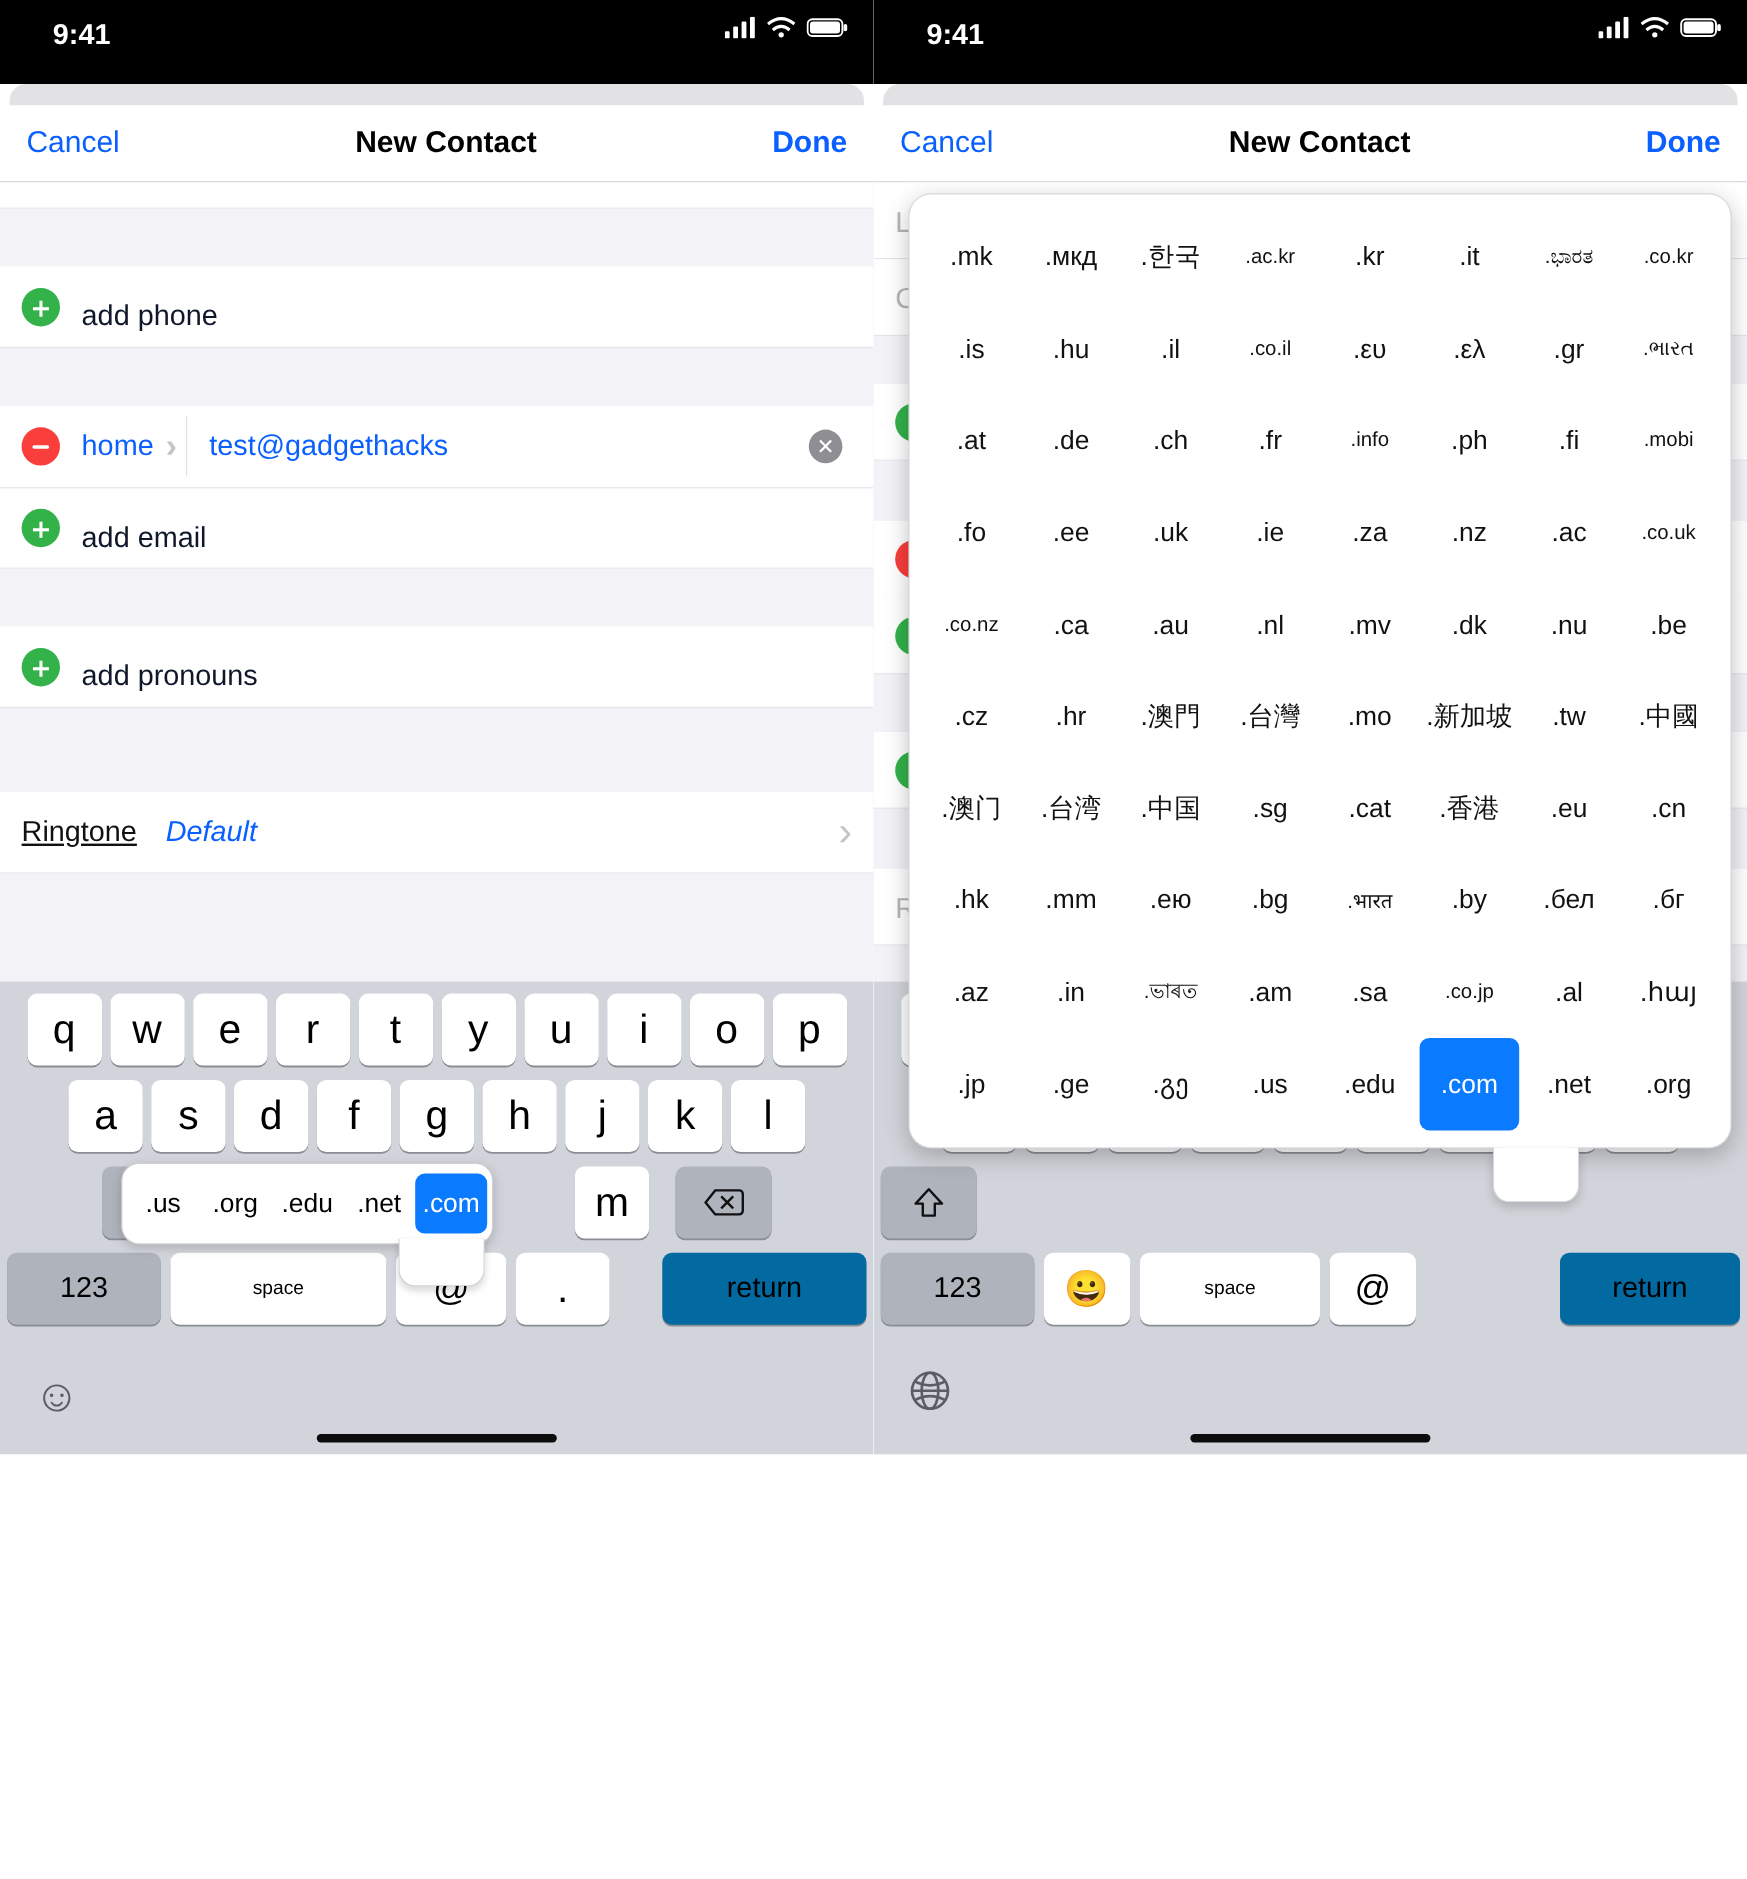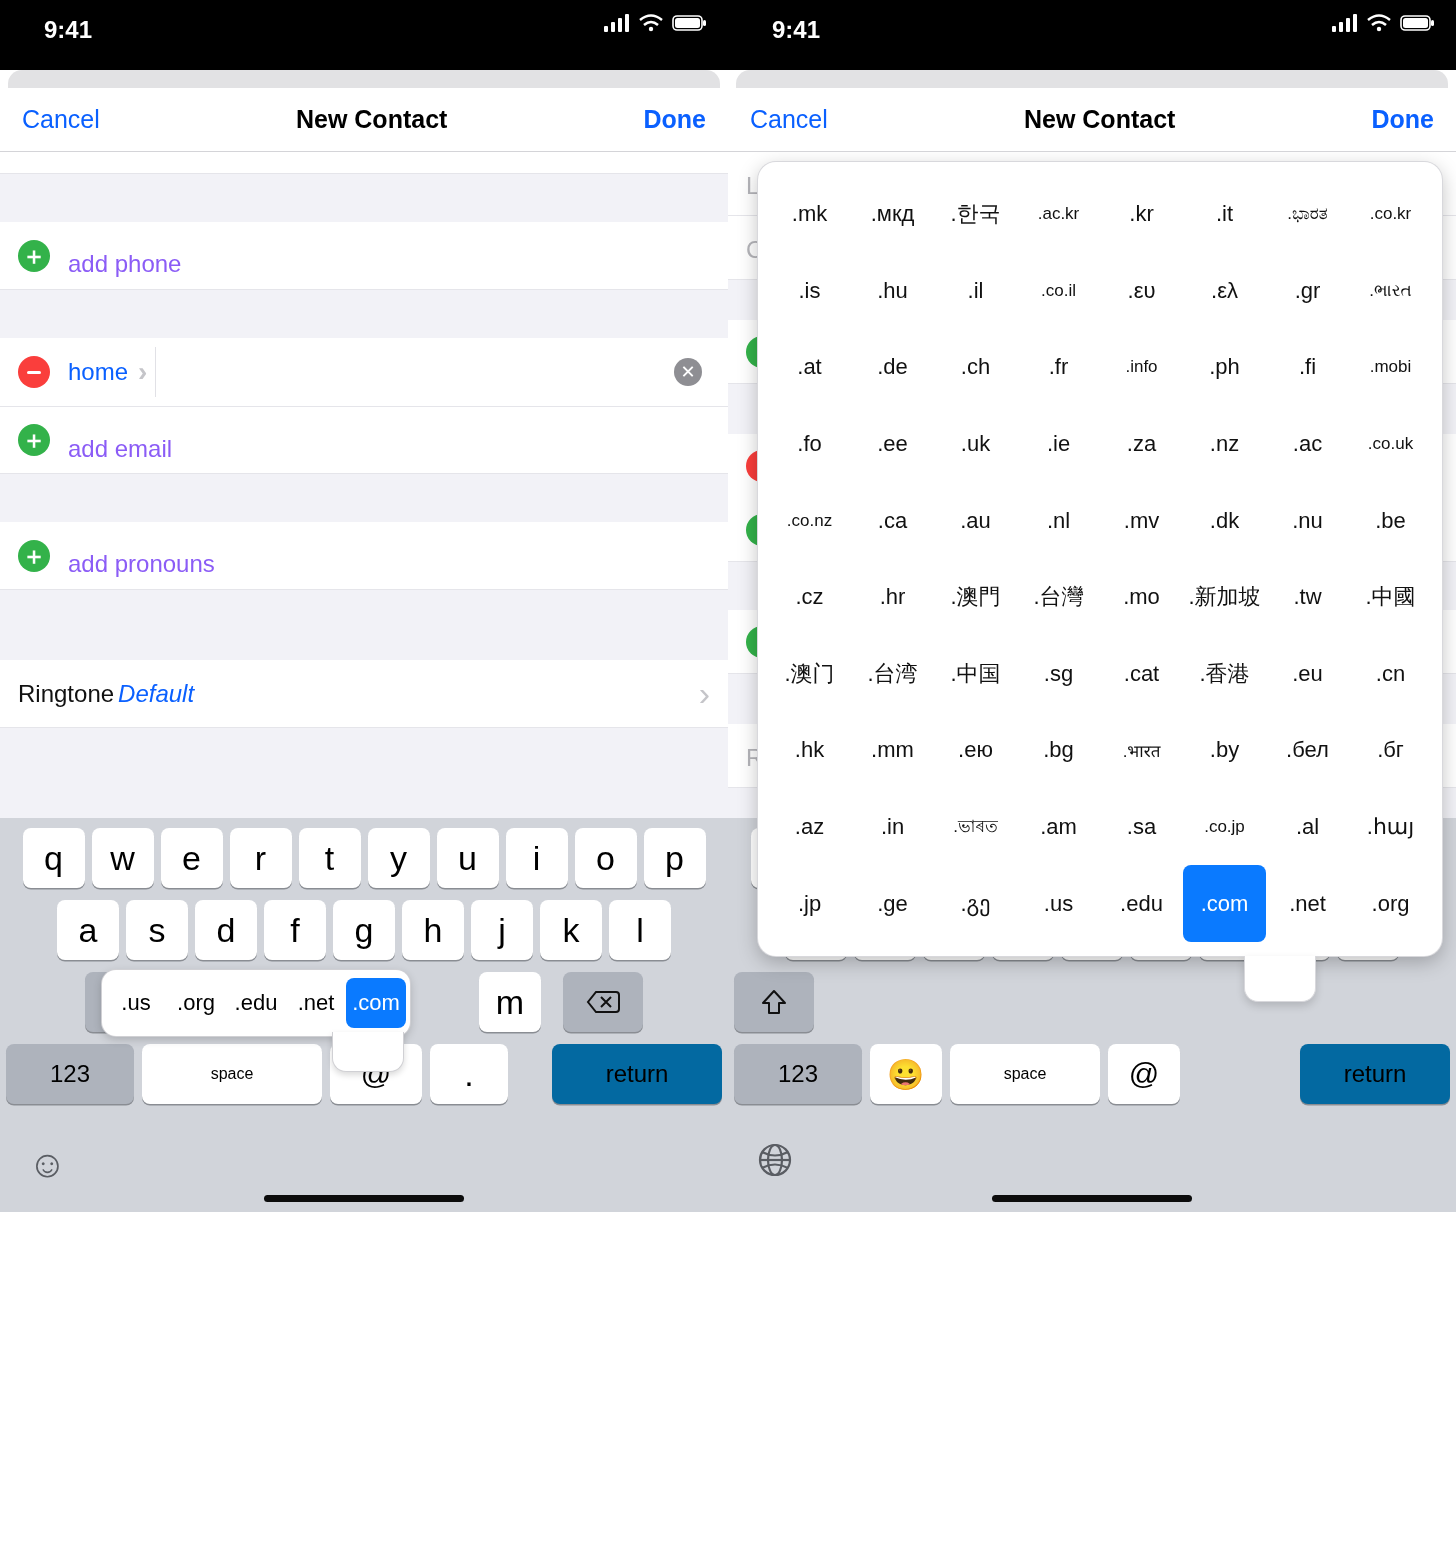--- a/index.html
+++ b/index.html
@@ -37,28 +37,28 @@
   .content { position: relative; height: calc(100% - 60px - 10px - 4px - 18px - 64px); overflow: hidden; background: #f2f2f7; }
   .spacer48 { height: 48px; background: #f2f2f7; }
 
   .row { background: #fff; display: flex; align-items: center; min-height: 68px; padding: 0 18px; font-size: 24px; }
   .row.border-b { border-bottom: 1px solid #e5e5ea; }
   .icon-circle { width: 32px; height: 32px; border-radius: 50%; flex: 0 0 32px; position: relative; margin-right: 18px; }
   .icon-green { background: #33b24a; }
   .icon-red  { background: #fa3e3c; }
   .icon-circle .plus { color:#fff; position:absolute; inset:0; display:flex; align-items:center; justify-content:center; font-size:24px; font-weight:700; }
   .icon-circle .minus { background:#fff; width:14px; height:3px; border-radius:2px; position:absolute; left:9px; top:14.5px; }
-  .row-label { color:#8b5cf6;margin-top:17px; }
+  .row-label { color:#0f172a;margin-top:17px; }
   .home-lbl { color:#0a60ff; font-size:24px; padding-right:10px; }
   .chev { color:#c5c5c9; font-size:28px; font-weight:600; }
   .sep-v { width:1px; height:50px; background:#e1e1e6; margin:0 18px 0 8px; }
   .email-val { color:#0a60ff; flex:1; }
   .clear-btn { width:28px; height:28px; border-radius:50%; background:#8e8e93; color:#fff; display:flex; align-items:center; justify-content:center; font-size:18px; margin-left:auto; }
   .ringtone-row { font-size:24px; }
-  .rt-key { color:#111; margin-right:4px; }
+  .rt-key { color:#111; margin-right:24px;text-decoration:underline; }
   .rt-val { color:#0a60ff;font-style:italic; }
   .rt-chev { margin-left:auto; color:#c5c5c9; font-size:34px; }
 
   
   .kb {
     position:absolute; left:0; right:0; bottom:0;
     background:#d1d4da;
     padding-top:10px;
   }
   .kb-row { display:flex; justify-content:center; gap:7px; padding:0 6px; margin-bottom:12px; }
@@ -172,20 +172,21 @@
       </div>
       <div class="spacer48"></div>
 
       <div class="row" style="padding-right:26px">
         <div class="icon-circle icon-red">
             <div class="minus"></div>
           </div>
         <span class="home-lbl">home</span>
         <span class="chev">›</span>
         <span class="sep-v"></span>
+        <span class="email-val">test@gadgethacks</span>
         <span class="clear-btn">✕</span>
       </div>
       <div class="row border-b" style="border-top:1px solid #e5e5ea">
         <div class="icon-circle icon-green">
             <div class="plus">＋</div>
           </div>
         <span class="row-label">add email</span>
       </div>
       <div class="spacer48"></div>
 

